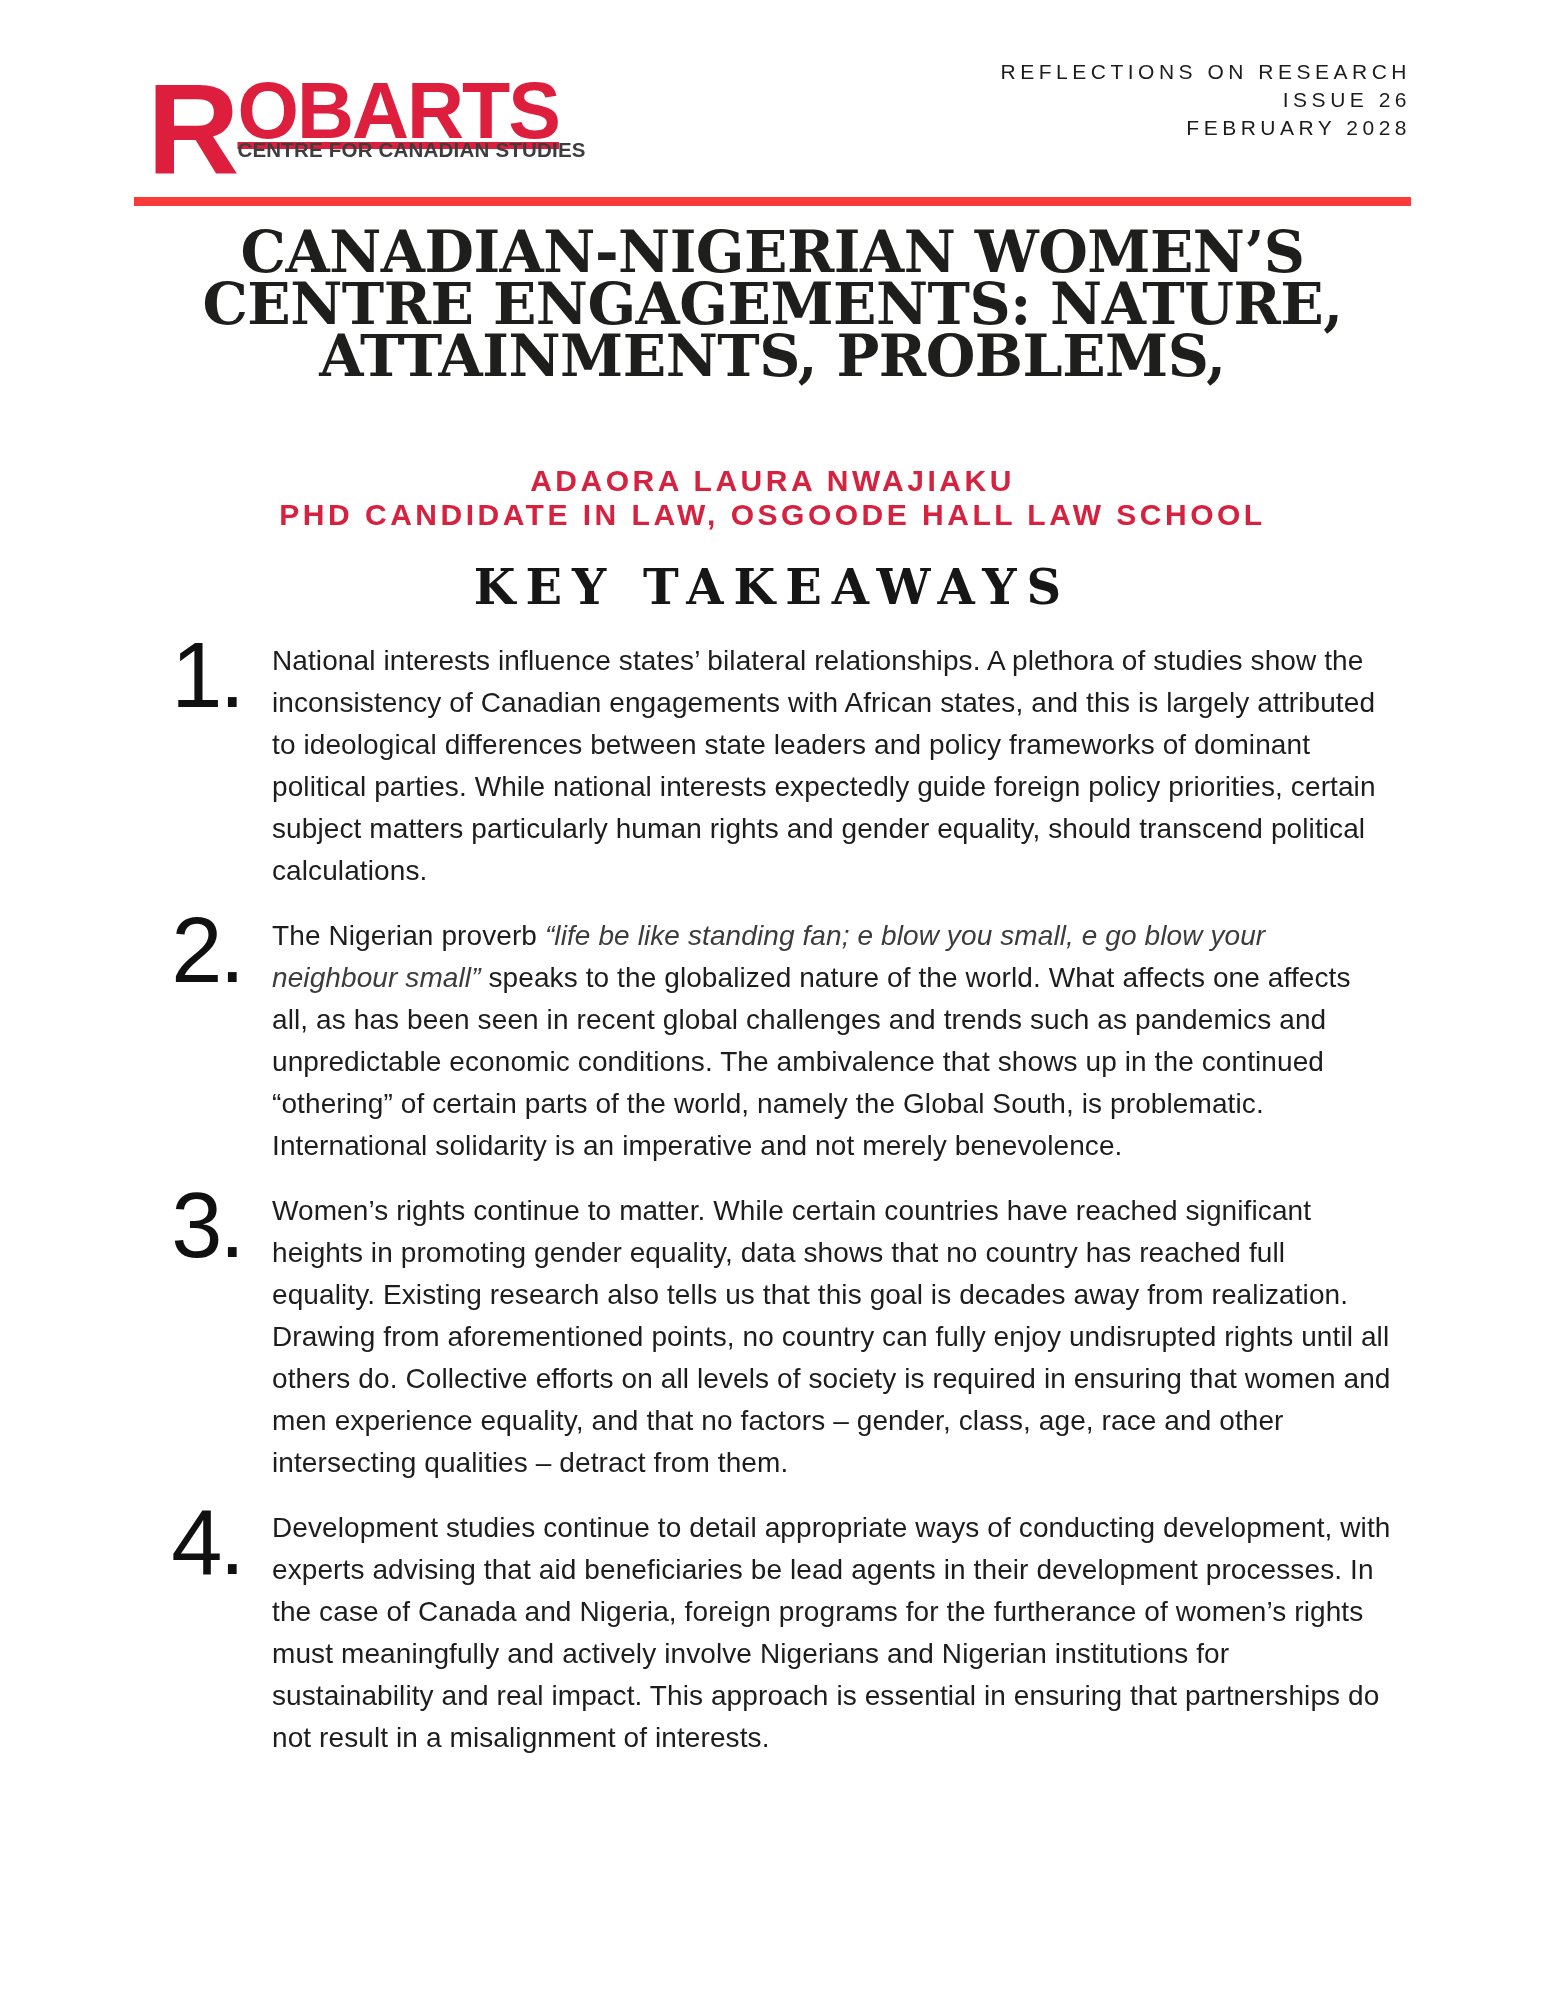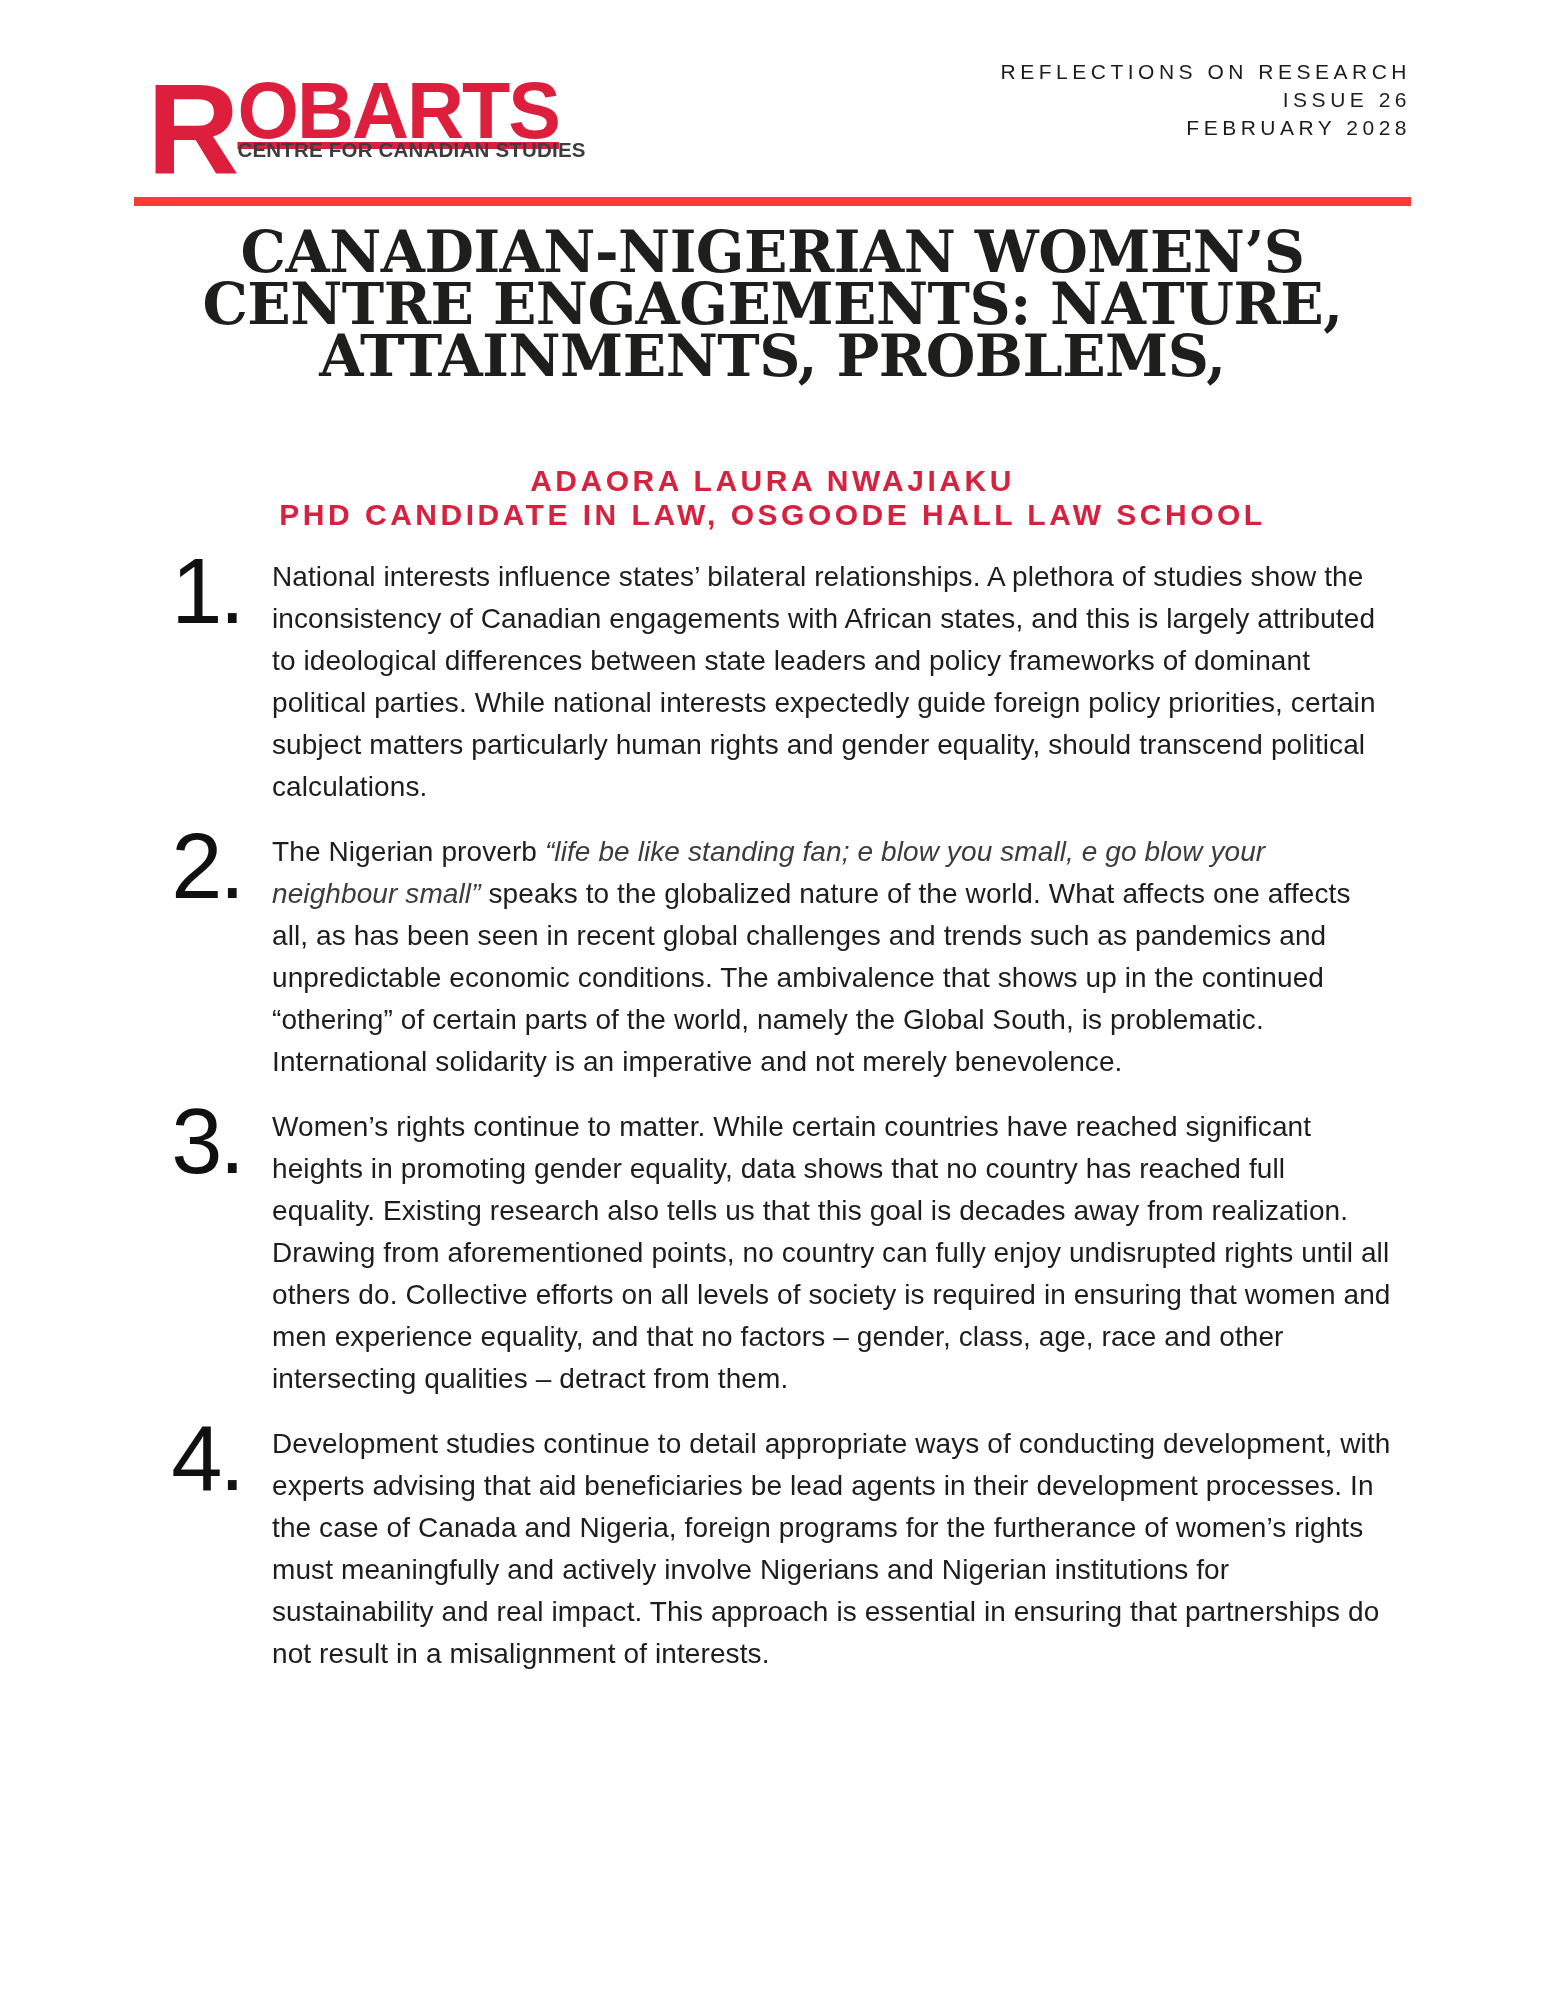--- a/index.html
+++ b/index.html
@@ -154,20 +154,21 @@
     <div>CANADIAN-NIGERIAN WOMEN’S</div>
     <div>CENTRE ENGAGEMENTS: NATURE,</div>
     <div>ATTAINMENTS, PROBLEMS,</div>
   </div>
 
   <div class="author">
     <div>ADAORA LAURA NWAJIAKU</div>
     <div>PHD CANDIDATE IN LAW, OSGOODE HALL LAW SCHOOL</div>
   </div>
 
+  <div class="section-heading">KEY TAKEAWAYS</div>
 
   <div class="takeaways">
   <div class="takeaway">
     <div class="tk-num">1.</div>
     <p class="tk-text"><span>National interests influence states’ bilateral relationships. A plethora of studies show the inconsistency of Canadian engagements with African states, and this is largely attributed to ideological differences between state leaders and policy frameworks of dominant political parties. While national interests expectedly guide foreign policy priorities, certain subject matters particularly human rights and gender equality, should transcend political calculations.</span></p>
   </div>
 
   <div class="takeaway">
     <div class="tk-num">2.</div>
     <p class="tk-text"><span>The Nigerian proverb </span><em>“life be like standing fan; e blow you small, e go blow your neighbour small”</em><span> speaks to the globalized nature of the world. What affects one affects all, as has been seen in recent global challenges and trends such as pandemics and unpredictable economic conditions. The ambivalence that shows up in the continued “othering” of certain parts of the world, namely the Global South, is problematic. International solidarity is an imperative and not merely benevolence.</span></p>

